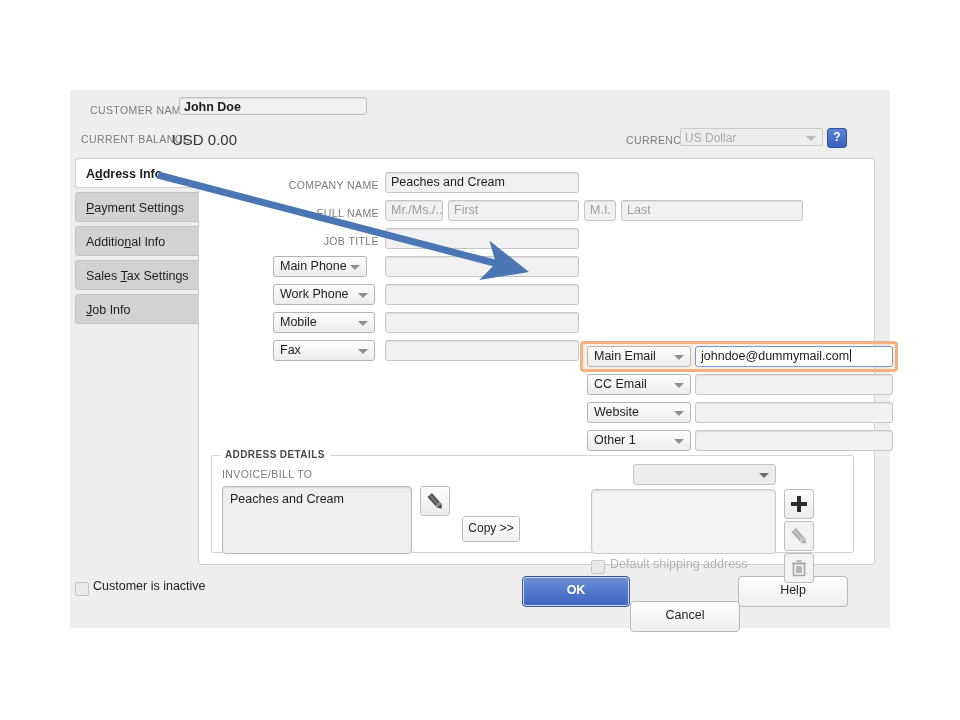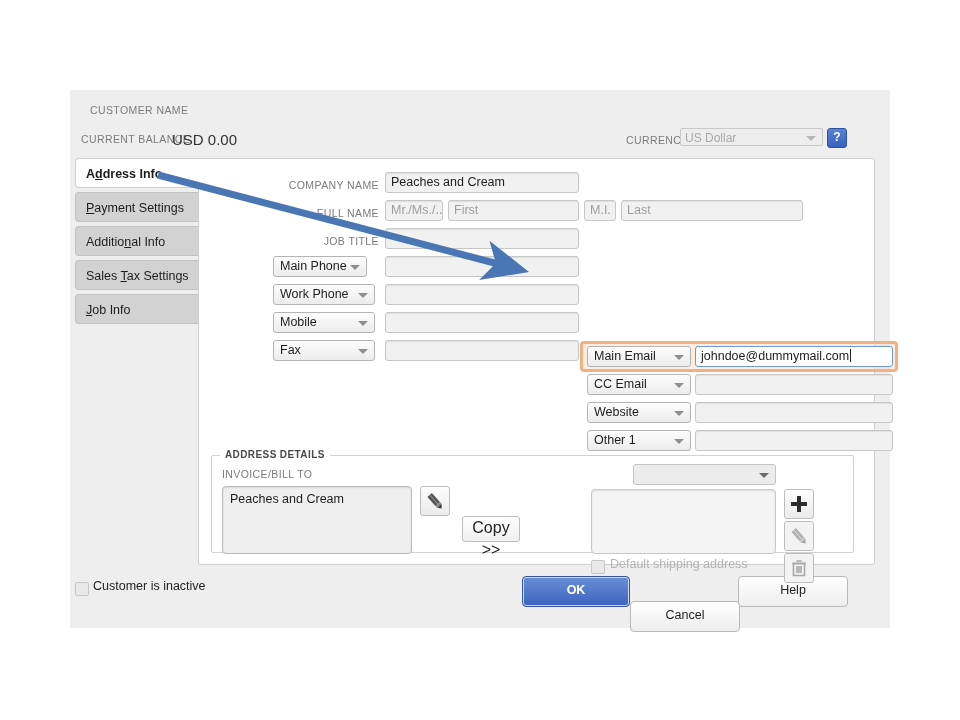--- a/index.html
+++ b/index.html
@@ -215,21 +215,21 @@
     background: linear-gradient(#fdfdfd, #ebebeb);
     border: 1px solid #bdbdbd;
     border-radius: 3px;
     cursor: pointer;
   }
   .plainbtn {
     position: absolute;
     background: linear-gradient(#fefefe, #f0f0f0);
     border: 1px solid #bdbdbd;
     border-radius: 3px;
-    font-size: 16px; color: #222;
+    font-size: 12px; color: #222;
     text-align: center;
     cursor: pointer;
   }
   .chk {
     position: absolute;
     width: 12px; height: 12px;
     background: #e9e9e9;
     border: 1px solid #c6c6c6;
     border-radius: 2px;
   }
@@ -264,20 +264,21 @@
   }
 </style>
 </head>
 <body>
 
 <div class="screen">
 
   <div class="dialog">
 
     <div class="lbl-caps cust-name-label">CUSTOMER NAME</div>
+    <div class="cust-name-input">John Doe</div>
 
     <div class="lbl-caps bal-label">CURRENT BALANCE</div>
     <div class="bal-value">USD 0.00</div>
 
     <div class="lbl-caps curr-label">CURRENCY</div>
     <div class="curr-select">
       <span>US Dollar</span>
       <span class="caret"></span>
     </div>
     <div class="help-sq">?</div>

